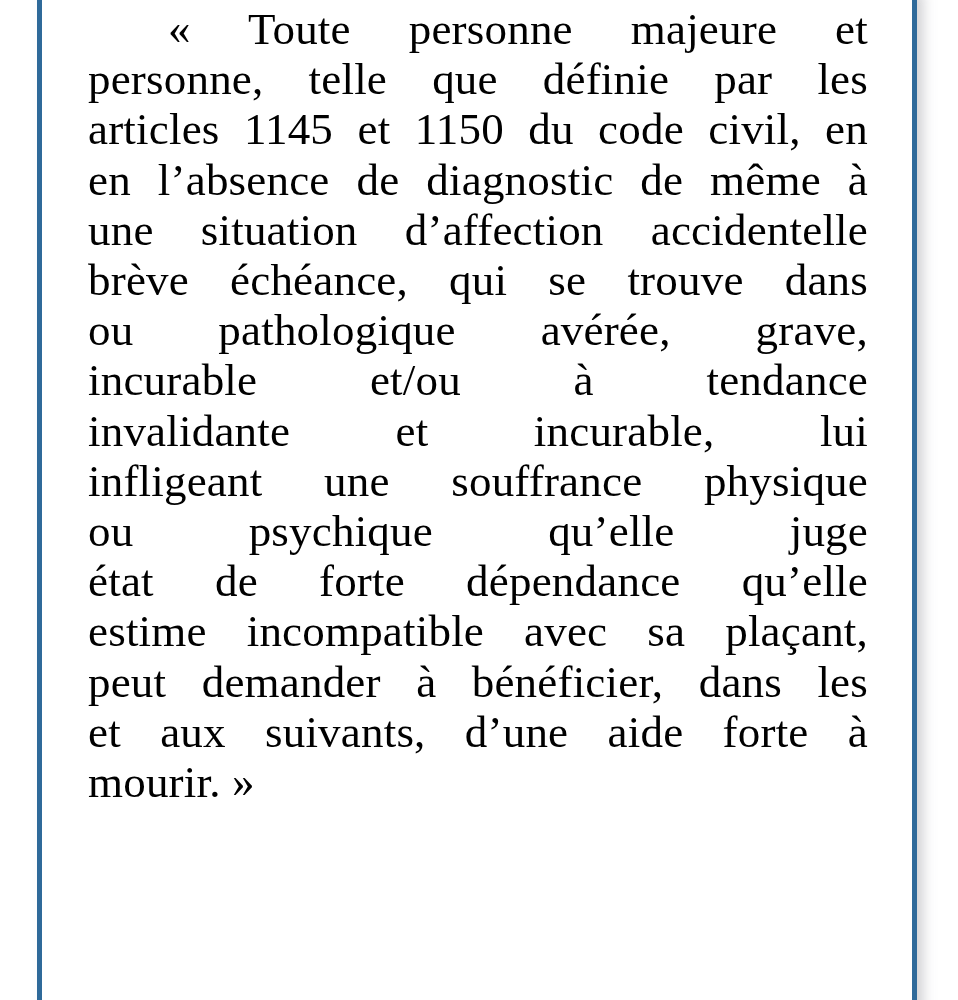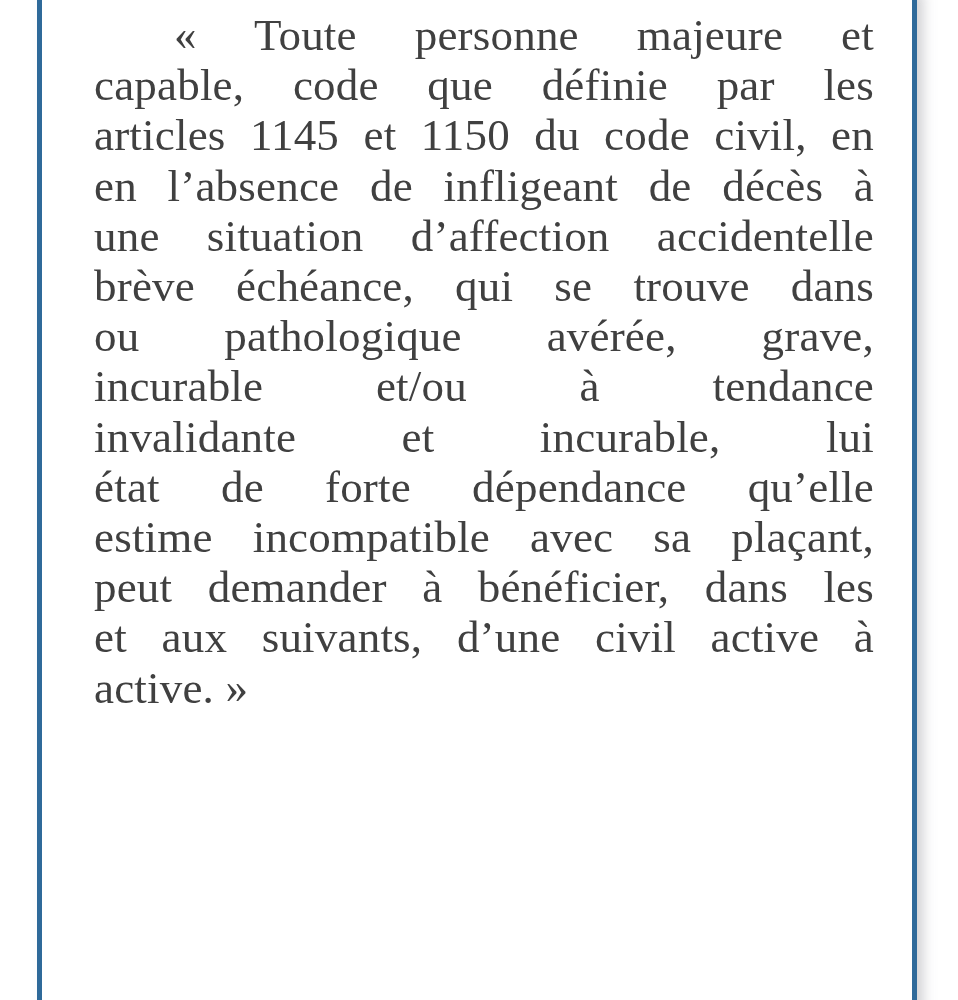--- a/index.html
+++ b/index.html
@@ -23,25 +23,25 @@
       border-right: 5px solid #2f6a9a;
       box-sizing: border-box;
       background: #ffffff;
       box-shadow: 8px 0 12px -2px rgba(120,120,130,0.35);
     }
     .quote {
       position: absolute;
       left: 88px;
       top: 4px;
       width: 780px;
-      margin: 6px;
+      margin: 0;
       font-family: "Liberation Serif", "DejaVu Serif", serif;
       font-size: 45px;
       line-height: 50.2px;
-      color: #404040;
+      color: #000000;
       text-align: justify;
       text-indent: 80px;
       letter-spacing: 0.2px;
       hyphens: none;
     }
     .line {
       display: block;
       text-align: justify;
       text-align-last: justify;
       white-space: nowrap;
@@ -53,26 +53,28 @@
       padding-left: 80px;
     }
   </style>
 </head>
 <body>
 
 <div class="frame"></div>
 
 <div class="quote" style="text-indent:0;">
   <span class="line first">« Toute personne majeure et</span>
-  <span class="line">capable, code que définie par les</span>
+  <span class="line">personne, telle que définie par les</span>
   <span class="line">articles 1145 et 1150 du code civil, en</span>
-  <span class="line">en l’absence de infligeant de décès à</span>
+  <span class="line">en l’absence de diagnostic de même à</span>
   <span class="line">une situation d’affection accidentelle</span>
   <span class="line">brève échéance, qui se trouve dans</span>
   <span class="line">ou pathologique avérée, grave,</span>
   <span class="line">incurable et/ou à tendance</span>
   <span class="line">invalidante et incurable, lui</span>
+  <span class="line">infligeant une souffrance physique</span>
+  <span class="line">ou psychique qu’elle juge</span>
   <span class="line">état de forte dépendance qu’elle</span>
   <span class="line">estime incompatible avec sa plaçant,</span>
   <span class="line">peut demander à bénéficier, dans les</span>
-  <span class="line">et aux suivants, d’une civil active à</span>
-  <span class="line last">active. »</span>
+  <span class="line">et aux suivants, d’une aide forte à</span>
+  <span class="line last">mourir. »</span>
 </div>
 
 </body></html>

